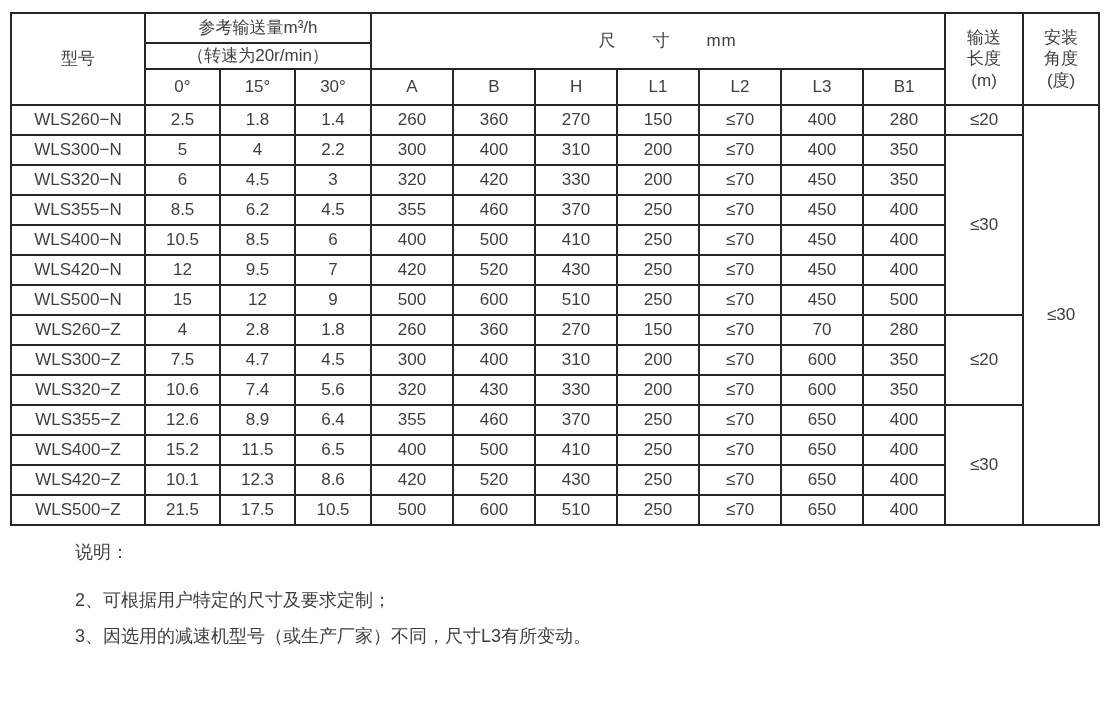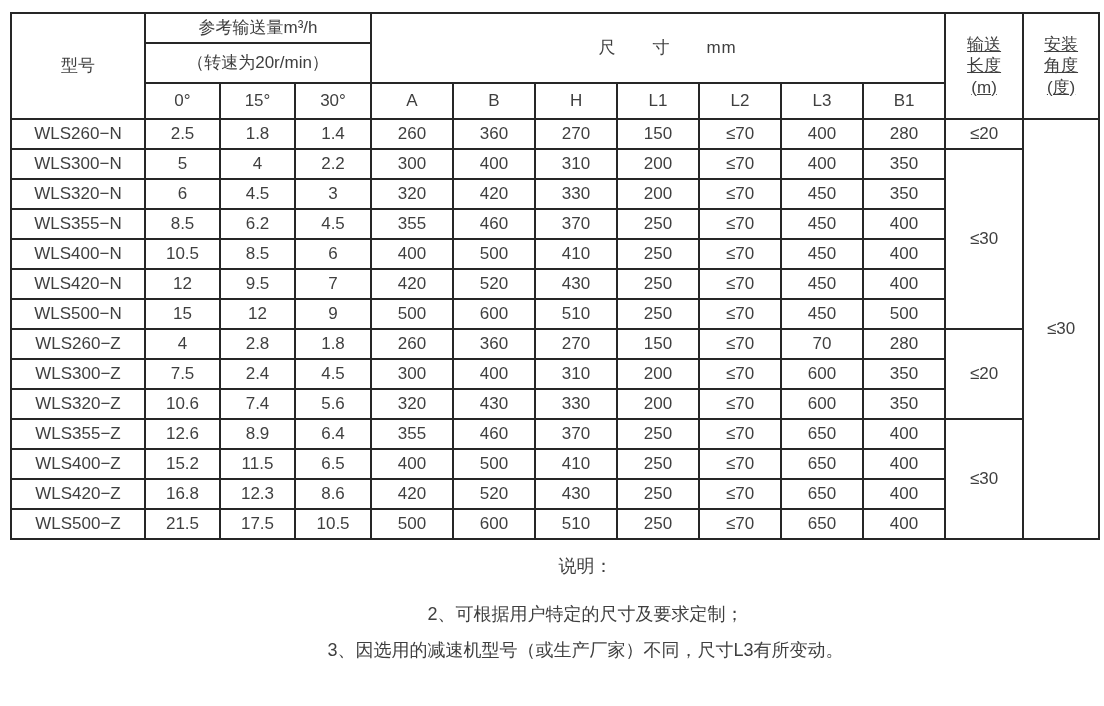--- a/index.html
+++ b/index.html
@@ -33,39 +33,37 @@
     border: 2px solid var(--border);
     text-align: center;
     vertical-align: middle;
     font-weight: normal;
     font-size: 17px;
     padding: 0 2px;
     line-height: 1.15;
     overflow: hidden;
   }
   .spec-table thead tr:nth-child(1) th { height: 30px; }
-  .spec-table thead tr:nth-child(2) th { height: 40px; }
+  .spec-table thead tr:nth-child(2) th { height: 26px; }
   .spec-table thead tr:nth-child(3) th { height: 36px; }
   .spec-table tbody tr { height: 30px; margin-left: 12px; }
   .spec-table th.multiline {
     white-space: pre-line;
     line-height: 1.25;
-    text-decoration: underline;
   }
   .spec-table th.dims {
     letter-spacing: 1px;
     padding-left: 21px;
   }
   .notes {
     margin: 14px 0 0 57px;
     font-size: 18px;
   }
   .notes p {
     margin: 8px;
-    text-align: center;
   }
   .notes .notes-title { margin-top: 4px; }
   .notes .note-1 { margin-top: 22px; }
   .notes .note-2 { margin-top: 24px; }
   .notes .note-3 { margin-top: 12px; }
 </style>
 </head>
 <body>
 
 <div class="page">
@@ -219,21 +217,21 @@
           <td>270</td>
           <td>150</td>
           <td>≤70</td>
           <td>70</td>
           <td>280</td>
           <td rowspan="3">≤20</td>
         </tr>
         <tr>
           <td>WLS300−Z</td>
           <td>7.5</td>
-          <td>2.4</td>
+          <td>4.7</td>
           <td>4.5</td>
           <td>300</td>
           <td>400</td>
           <td>310</td>
           <td>200</td>
           <td>≤70</td>
           <td>600</td>
           <td>350</td>
         </tr>
         <tr>
@@ -271,21 +269,21 @@
           <td>400</td>
           <td>500</td>
           <td>410</td>
           <td>250</td>
           <td>≤70</td>
           <td>650</td>
           <td>400</td>
         </tr>
         <tr>
           <td>WLS420−Z</td>
-          <td>16.8</td>
+          <td>10.1</td>
           <td>12.3</td>
           <td>8.6</td>
           <td>420</td>
           <td>520</td>
           <td>430</td>
           <td>250</td>
           <td>≤70</td>
           <td>650</td>
           <td>400</td>
         </tr>

